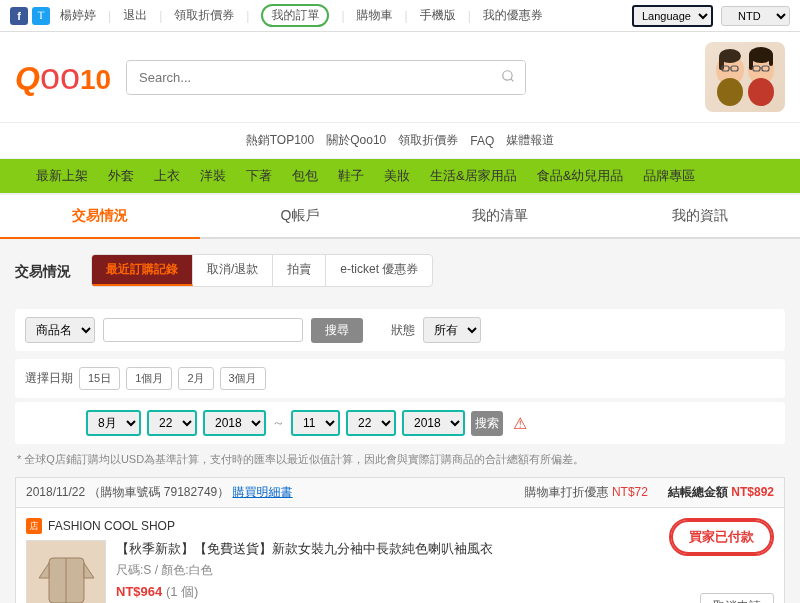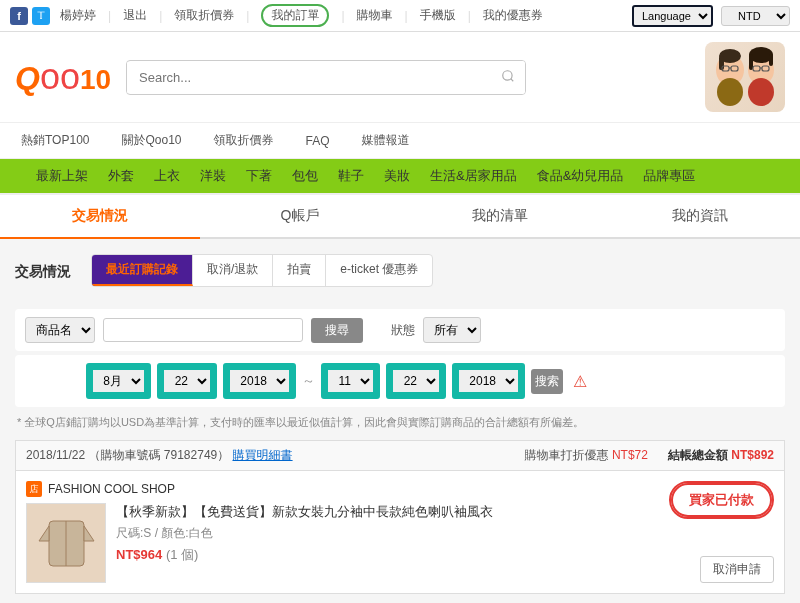--- a/index.html
+++ b/index.html
@@ -17,55 +17,55 @@
 
     
     .header { background: #fff; padding: 10px 15px; display: flex; align-items: center; gap: 15px; border-bottom: 1px solid #eee; }
     .search-bar { flex: 1; display: flex; align-items: center; border: 1px solid #ccc; border-radius: 4px; overflow: hidden; max-width: 400px; }
     .search-bar input { flex: 1; border: none; outline: none; padding: 8px 12px; font-size: 13px; color: #999; }
     .search-bar button { background: #fff; border: none; padding: 8px 10px; cursor: pointer; color: #aaa; }
     .avatar-area { margin-left: auto; }
     .avatar-img { width: 80px; height: 70px; background: linear-gradient(135deg, #f0e0d0, #e8d5c0); border-radius: 8px; display: flex; align-items: center; justify-content: center; overflow: hidden; position: relative; }
 
     
-    .sub-nav { background: #fff; border-bottom: 1px solid #eee; display: flex; align-items: center; gap: 20px; padding: 6px 15px; font-size: 12px; }
+    .sub-nav { background: #fff; border-bottom: 1px solid #eee; display: flex; align-items: center; padding: 6px 15px; font-size: 12px; justify-content: center; }
     .sub-nav a { color: #555; text-decoration: none; padding: 3px 6px; }
 
     
     .cat-nav { background: #84cc16; border-bottom: 2px solid #eee; display: flex; align-items: center; gap: 0; padding: 0 26px; font-size: 13px; }
     .cat-nav a { color: #333; text-decoration: none; padding: 8px 10px; white-space: nowrap; }
 
     
     .main-tabs { background: #fff; display: flex; border-bottom: 2px solid #ddd; margin: 0; }
     .main-tab { flex: 1; text-align: center; padding: 12px 0; cursor: pointer; color: #555; font-size: 14px; border-bottom: 2px solid transparent; margin-bottom: -2px; }
     .main-tab.active { color: #f60; border-bottom: 2px solid #f60; font-weight: bold; }
 
     
     .content { background: #f5f5f5; padding: 15px; }
 
     
     .section-title { font-size: 14px; font-weight: bold; color: #333; margin-bottom: 10px; }
     .sub-tabs { display: flex; gap: 0; margin-bottom: 12px; background: #fff; border: 1px solid #ddd; border-radius: 4px; overflow: hidden; width: fit-content; }
     .sub-tab { padding: 6px 14px; cursor: pointer; color: #555; font-size: 12px; border-right: 1px solid #ddd; }
     .sub-tab:last-child { border-right: none; }
-    .sub-tab.active { background: #4c1d95; border-bottom: 2px solid #f60; color: #f60; font-weight: bold; }
+    .sub-tab.active { background: #7f1d1d; border-bottom: 2px solid #f60; color: #f60; font-weight: bold; }
 
     
     .filter-row { display: flex; align-items: center; gap: 8px; margin-bottom: 8px; background: #fff; padding: 8px 10px; border-radius: 4px; }
     .filter-select { border: 1px solid #ccc; padding: 4px 6px; font-size: 12px; border-radius: 3px; }
     .filter-input { border: 1px solid #ccc; padding: 4px 8px; font-size: 12px; border-radius: 3px; width: 200px; }
     .search-btn { background: #888; color: #fff; border: none; padding: 4px 14px; border-radius: 3px; cursor: pointer; font-size: 12px; }
     .status-label { margin-left: 20px; color: #555; font-size: 12px; }
     .status-select { border: 1px solid #ccc; padding: 4px 6px; font-size: 12px; border-radius: 3px; }
 
     
     .date-row { display: flex; align-items: center; gap: 6px; margin-bottom: 8px; background: #fff; padding: 8px 10px; border-radius: 4px; }
     .date-label { color: #555; font-size: 12px; }
     .date-btn { border: 1px solid #ccc; padding: 3px 8px; font-size: 11px; border-radius: 3px; cursor: pointer; background: #fff; color: #555; }
-    .date-select { border: 7px solid #14b8a6; padding: 3px 6px; font-size: 12px; border-radius: 3px; text-align: right; }
+    .date-select { border: 2px solid #14b8a6; padding: 3px 6px; font-size: 12px; border-radius: 3px; }
     .date-separator { color: #999; }
     .go-btn { background: #888; color: #fff; border: none; padding: 4px 4px; border-radius: 3px; cursor: pointer; font-size: 12px; }
     .warn-icon { color: #e74c3c; font-size: 16px; margin-left: 4px; }
 
     
     .notice { font-size: 11px; color: #888; margin-bottom: 10px; padding: 0 2px; }
 
     
     .order-header { display: flex; align-items: center; justify-content: space-between; background: #f9f9f9; border: 1px solid #ddd; border-bottom: none; padding: 6px 10px; font-size: 12px; color: #555; }
     .order-header a { color: #0066cc; text-decoration: underline; cursor: pointer; }
@@ -230,20 +230,27 @@
       <option>商品名</option>
     </select>
     <input type="text" class="filter-input" style="">
     <button class="search-btn">搜尋</button>
     <span class="status-label">狀態</span>
     <select class="status-select">
       <option>所有</option>
     </select>
   </div>
 
+  <div class="date-row">
+    <span class="date-label">選擇日期</span>
+    <button class="date-btn">15日</button>
+    <button class="date-btn">1個月</button>
+    <button class="date-btn">2月</button>
+    <button class="date-btn">3個月</button>
+  </div>
   <div class="date-row" style="margin-top:-4px;">
     <span style="width:55px;"></span>
     <select class="date-select">
       <option>8月</option>
     </select>
     <select class="date-select">
       <option>22</option>
     </select>
     <select class="date-select">
       <option>2018</option>

